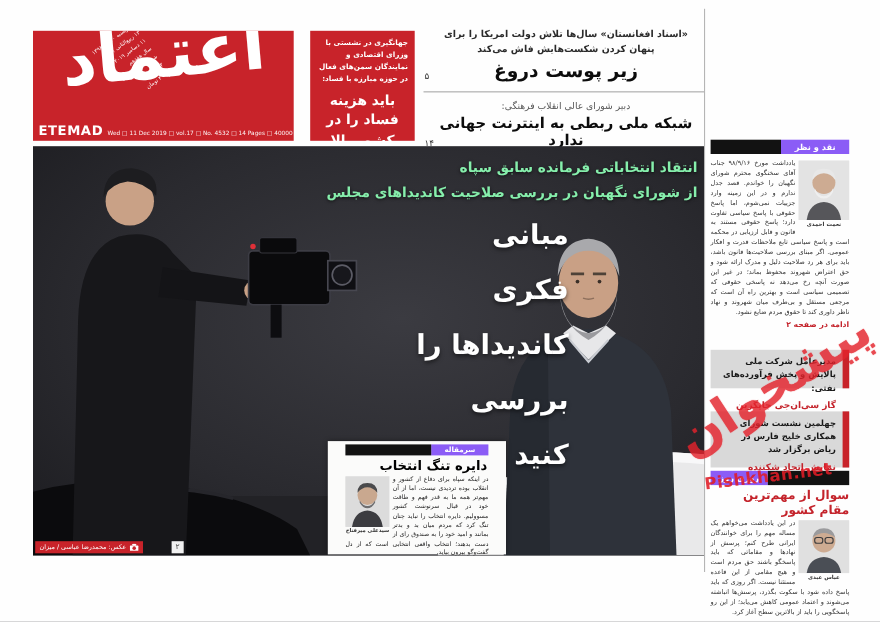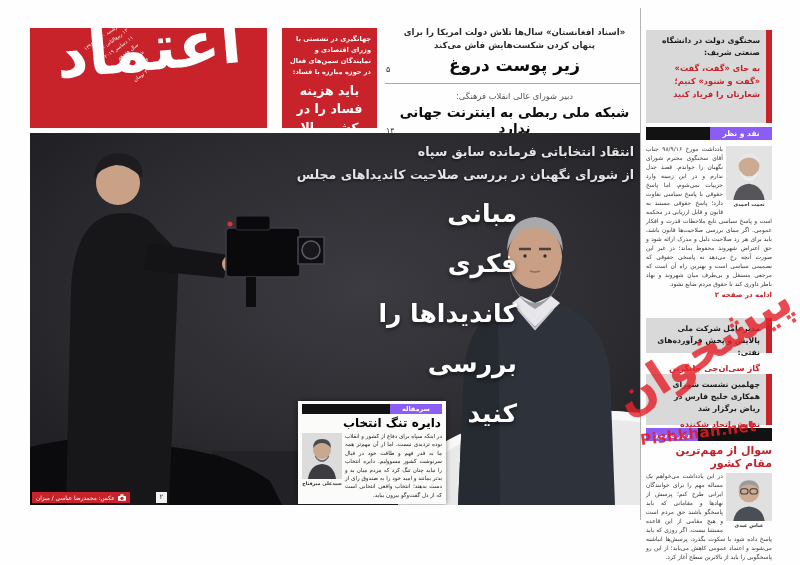--- a/index.html
+++ b/index.html
@@ -36,37 +36,37 @@
   .story-kicker2 { font-size:8.4px; color:#555; line-height:1.5; }
   .story-headline  { margin-top:2px; font-size:17px; font-weight:bold; color:#0c0c0c; }
   .story-headline2 { margin-top:2px; font-size:13.5px; font-weight:bold; color:#0c0c0c; }
   .story-page { position:absolute; left:1px; bottom:5px; font-size:8px; color:#333; }
   .story-div { border:0; border-top:1px solid #a9a9a9; margin:4px 0; }
 
   
   .main-photo { position:absolute; left:30px; top:133px; width:610px; height:372px;
              background:#2a2a2e; overflow:hidden; }
   .main-photo svg.scene { position:absolute; inset:0; }
-  .photo-kicker { position:absolute; top:8px; right:6px; width:420px; color:#e5e5e5;
+  .photo-kicker { position:absolute; top:8px; right:6px; width:420px; color:#86efac;
              font-weight:bold; font-size:12.5px; line-height:1.8; text-align:right;
              direction:rtl; text-shadow:0 1px 3px rgba(0,0,0,.7); z-index:3; }
   .photo-headline { position:absolute; top:56px; left:345px; width:142px; color:#fff;
              font-weight:bold; font-size:25px; line-height:2.0; text-align:right;
              direction:rtl; text-shadow:0 2px 4px rgba(0,0,0,.55); z-index:2; }
   .photo-credit { position:absolute; left:2px; bottom:2px; height:11px;
              background:#c8232a; color:#fff; display:flex; align-items:center; gap:3px;
              padding:0 4px; font-size:5.8px; direction:rtl; z-index:4; }
   .credit-page-box { position:absolute; left:126px; bottom:2px; width:11px; height:11px;
              background:#f1f1f1; color:#444; font-size:7px; line-height:11px;
              text-align:center; z-index:4; }
 
   
-  .editorial { position:absolute; left:268px; top:268px; width:148px; height:103px;
+  .editorial { position:absolute; left:268px; top:268px; width:162px; height:103px;
              background:#fbfbfa; box-shadow:0 0 5px rgba(0,0,0,.45);
-             padding:3px 4px; direction:rtl; z-index:5; }
+             padding:3px 16px; direction:rtl; z-index:5; }
   .ed-bar { display:flex; height:10px; }
   .bar-label { background:#8b5cf6; color:#fff; font-size:6.5px; font-weight:bold;
              text-align:center; line-height:10px; }
   .bar-black { flex:1; background:#121212; }
   .ed-headline { font-size:12px; font-weight:bold; color:#000; text-align:right;
              margin:2px 1px; }
   .ed-body { font-size:5.6px; line-height:1.5; color:#222; text-align:justify; }
   .float-photo { float:left; width:40px; margin:1px 3px 1px 0; text-align:center; }
   .float-photo .cap { font-size:4.8px; color:#333; margin-top:1px; font-weight:bold; }
 
@@ -109,20 +109,24 @@
 
   <div class="masthead">
     <div class="logo-fa">اعتماد</div>
     <div class="masthead-dates pre">چهارشنبه ۲۰ آذر ۱۳۹۸
 ۱۳ ربیع‌الثانی ۱۴۴۱
 ۱۱ دسامبر ۲۰۱۹
 سال هفدهم
 شماره ۴۵۳۲
 ۱۴ صفحه
 ۴۰۰۰ تومان</div>
+    <div class="masthead-bottom">
+      <span class="logo-en">ETEMAD</span>
+      <span class="issue-info">Wed □ 11 Dec 2019 □ vol.17 □ No. 4532 □ 14 Pages □ 40000 Rials</span>
+    </div>
   </div>
 
   <div class="corruption-box">
     <div class="corr-kicker">جهانگیری در نشستی با وزرای اقتصادی و نمایندگان سمن‌های فعال در حوزه مبارزه با فساد:</div>
     <div class="corr-headline">باید هزینه فساد را در کشور بالا ببریم</div>
   </div>
 
   <div class="top-stories">
     <div class="story">
       <div class="story-kicker">«اسناد افغانستان» سال‌ها تلاش دولت امریکا را برای پنهان کردن شکست‌هایش فاش می‌کند</div>
@@ -219,24 +223,20 @@
           <span class="cap">سیدعلی میرفتاح</span>
         </span>
         <span>در اینکه سپاه برای دفاع از کشور و انقلاب بوده تردیدی نیست، اما از آن مهم‌تر همه ما به قدر فهم و طاقت خود در قبال سرنوشت کشور مسوولیم. دایره انتخاب را نباید چنان تنگ کرد که مردم میان بد و بدتر بمانند و امید خود را به صندوق رای از دست بدهند؛ انتخاب واقعی انتخابی است که از دل گفت‌وگو بیرون بیاید.</span>
       </div>
     </div>
   </div>
 
   <div class="sidebar-divider"></div>
   <div class="sidebar">
 
-    <div class="gray-box" style="top:30px;height:93px">
-      <div class="gb-kicker">سخنگوی دولت در دانشگاه صنعتی شریف:</div>
-      <div class="gb-headline">به جای «گفت، گفت» «گفت و شنود» کنیم؛ شعارتان را فریاد کنید</div>
-    </div>
 
     <div class="section-bar" style="top:127px">
       <div class="bar-black"></div>
       <div class="bar-label" style="width:62px">نقد و نظر</div>
     </div>
 
     <div class="column" style="top:143px">
       <div class="col-content">
         <span class="col-photo">
           <svg class="portrait" viewBox="0 0 44 52" aria-hidden="true">

